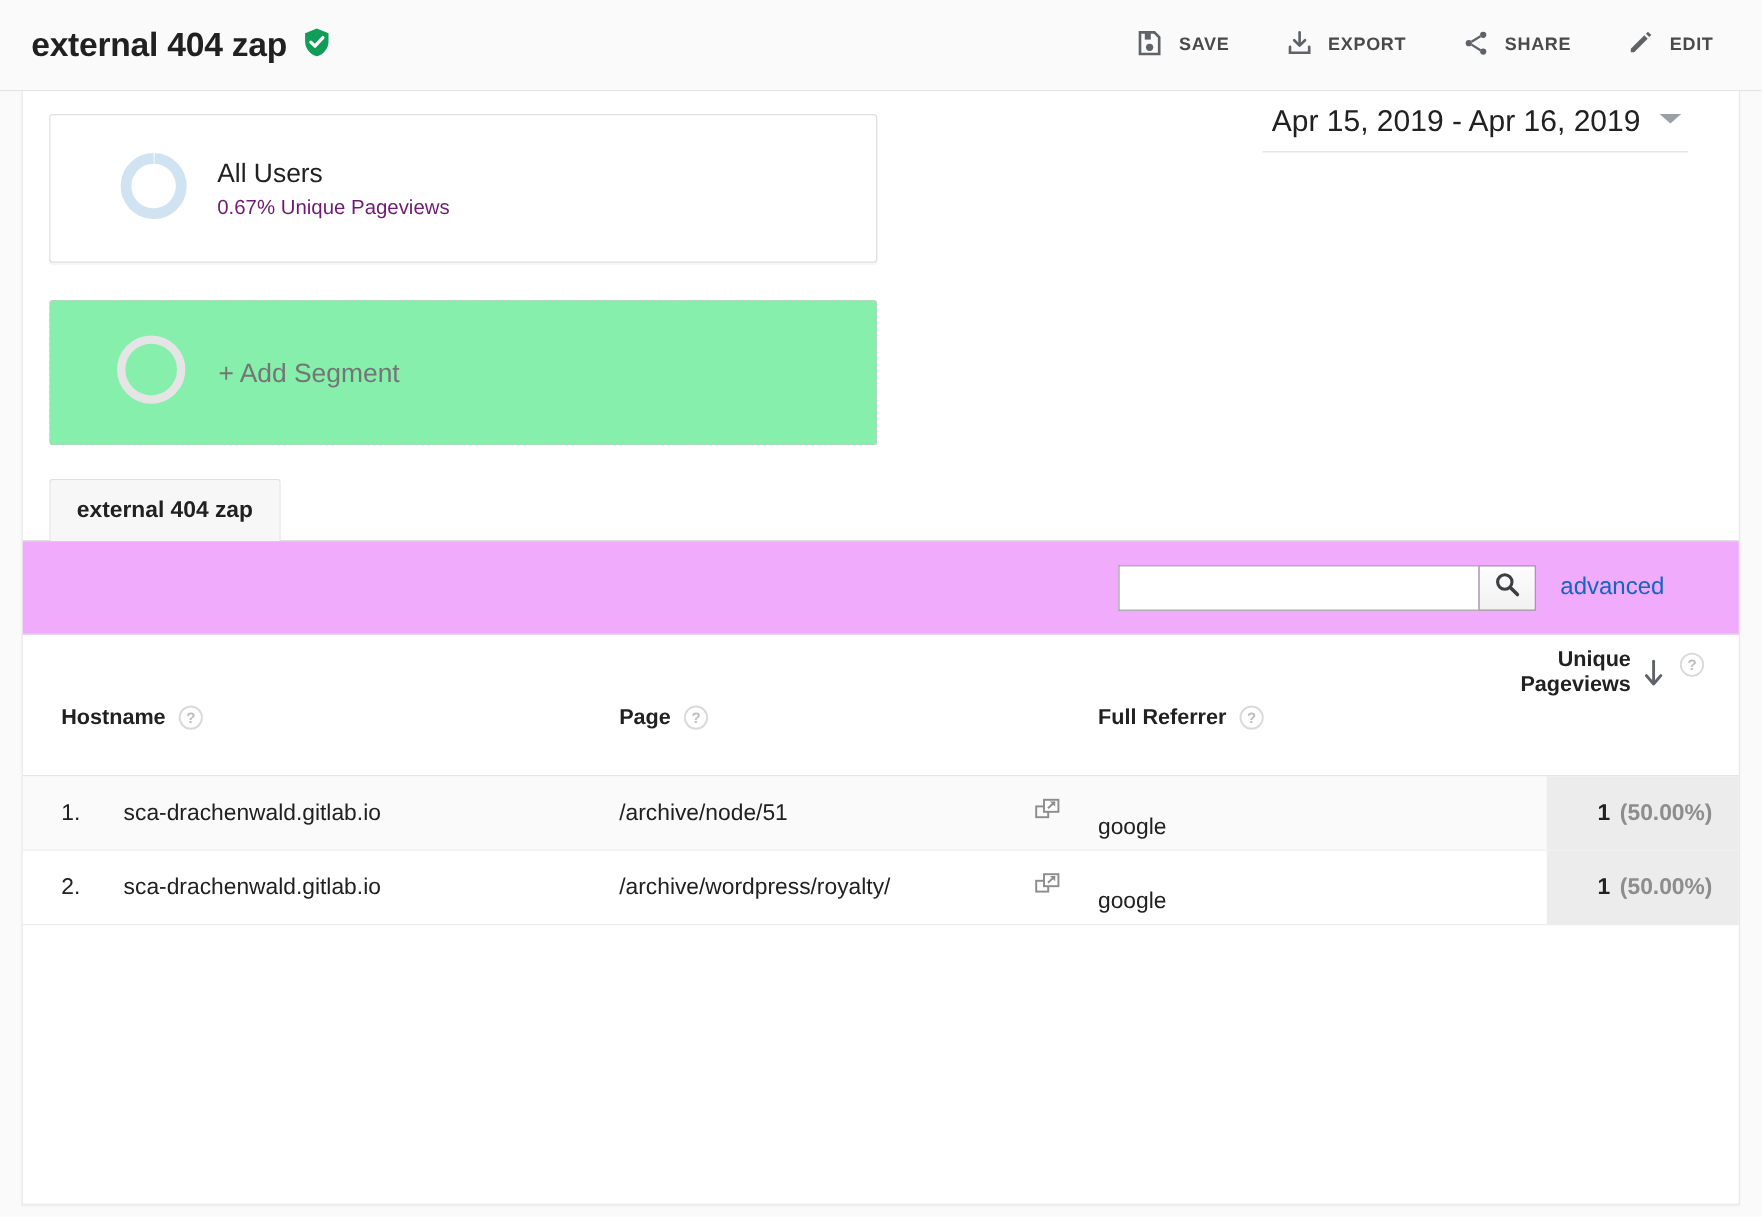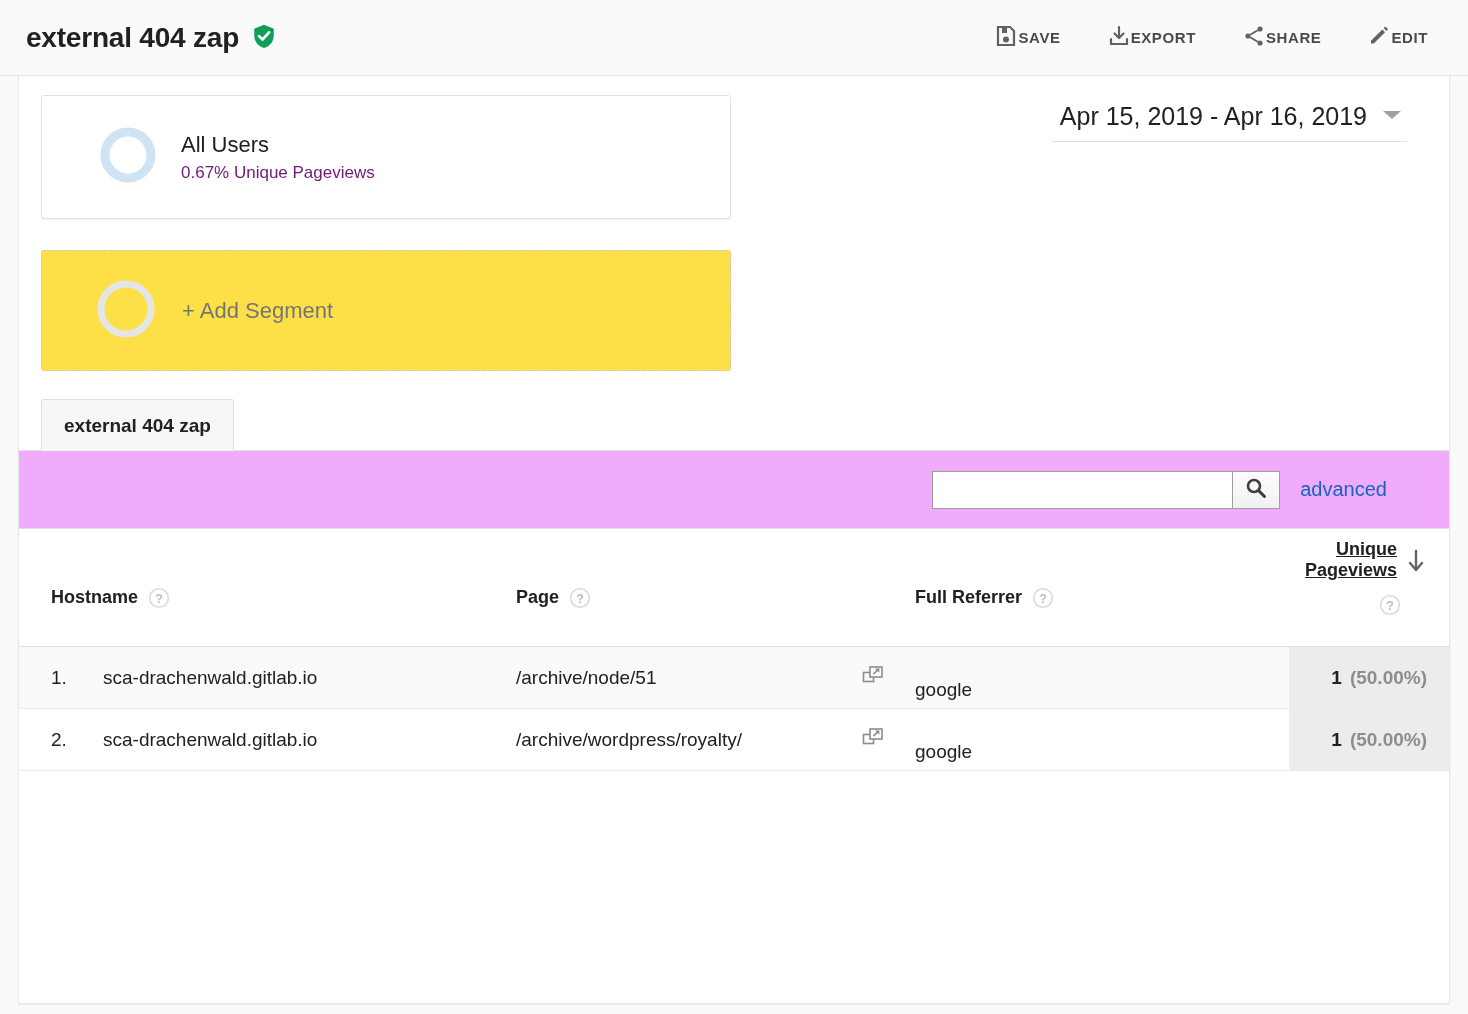--- a/index.html
+++ b/index.html
@@ -17,21 +17,21 @@
     background: #fafafa;
     border-bottom: 1px solid #e4e4e4;
     display: flex; align-items: center;
   }
   .title-wrap { display: flex; align-items: center; margin-left: 26px; }
   .page-title { font-size: 28px; font-weight: bold; color: #212121; letter-spacing: -0.2px; }
   .shield { margin-left: 12px; display: block; }
 
   .toolbar { margin-left: auto; margin-right: 26px; display: flex; align-items: center; }
   .tool-btn {
-    display: flex; align-items: center; 
+    display: flex; align-items: center; gap: 12px;
     padding: 6px 14px; margin-left: 18px;
     background: none; border: none; cursor: pointer;
   }
   .tool-btn .label {
     font-size: 15px; font-weight: bold; color: #4a4a4a;
     letter-spacing: 0.6px;
   }
   .tool-icon { display: block; }
 
   
@@ -45,35 +45,35 @@
   
   .segment-row { position: relative; }
   .segment-box {
     position: absolute; left: 22px; top: 19px; width: 690px; height: 124px;
     border: 1px solid #e0e0e0; border-radius: 3px; background: #fff;
     display: flex; align-items: center;
     box-shadow: 0 1px 1px rgba(0,0,0,0.04);
   }
   .segment-add {
     position: absolute; left: 22px; top: 174px; width: 690px; height: 121px;
-    border: 1px dashed #c9c9c9; border-radius: 3px; background: #fde047;
+    border: 1px dashed #c9c9c9; border-radius: 3px; background: #86efac;
     display: flex; align-items: center; cursor: pointer;
   }
   .donut { margin-left: 55px; display: block; }
   .donut-add { margin-left: 52px; display: block; }
   .seg-text { margin-left: 22px; }
   .seg-name { font-size: 22px; color: #212121; line-height: 1.3; }
   .seg-metric { font-size: 17px; color: #701a75; margin-top: 4px; }
   .add-seg-label {
     margin-left: 24px; font-size: 22px; color: #757575;
   }
 
   
   .date-picker {
-    position: absolute; right: 42px; top: 22px;
+    position: absolute; right: 42px; top: 7px;
     display: flex; align-items: center; gap: 14px;
     border-bottom: 1px solid #e0e0e0;
     padding: 4px 4px 10px 8px; cursor: pointer;
   }
   .date-text { font-size: 25px; color: #212121; }
   .caret { display:block; }
 
   
   .tabstrip {
     position: absolute; left: 0; top: 321px; width: 1430px; height: 54px;
@@ -123,21 +123,21 @@
     position: relative; height: 118px;
     border-bottom: 1px solid #e0e0e0;
   }
   .th { position: absolute; display: flex; gap: 10px;
         font-size: 18px; font-weight: bold; color: #212121; }
   .th-hostname { left: 32px; bottom: 32px; }
   .th-page { left: 497px; bottom: 32px; }
   .th-referrer { left: 896px; bottom: 32px; }
   .th-metric {
     right: 22px; top: 10px; width: 160px;
-    display: flex; flex-direction: column; align-items: flex-end; text-decoration: underline;
+    display: flex; align-items: flex-start;
   }
   .metric-title-row { display: flex; align-items: flex-end; gap: 8px; }
   .metric-title { text-align: right; line-height: 1.15; font-size: 18px; font-weight: bold; }
   .q-icon { display:block; flex: none; }
 
   .trow { position: relative; height: 62px; border-bottom: 1px solid #ececec; }
   .trow.odd { background: #fafafa; }
   .trow.even { background: #ffffff; }
   .cell { position: absolute; top: 50%; transform: translateY(-50%); font-size: 19px; color: #212121; }
   .c-rank { left: 32px; width: 40px; }

